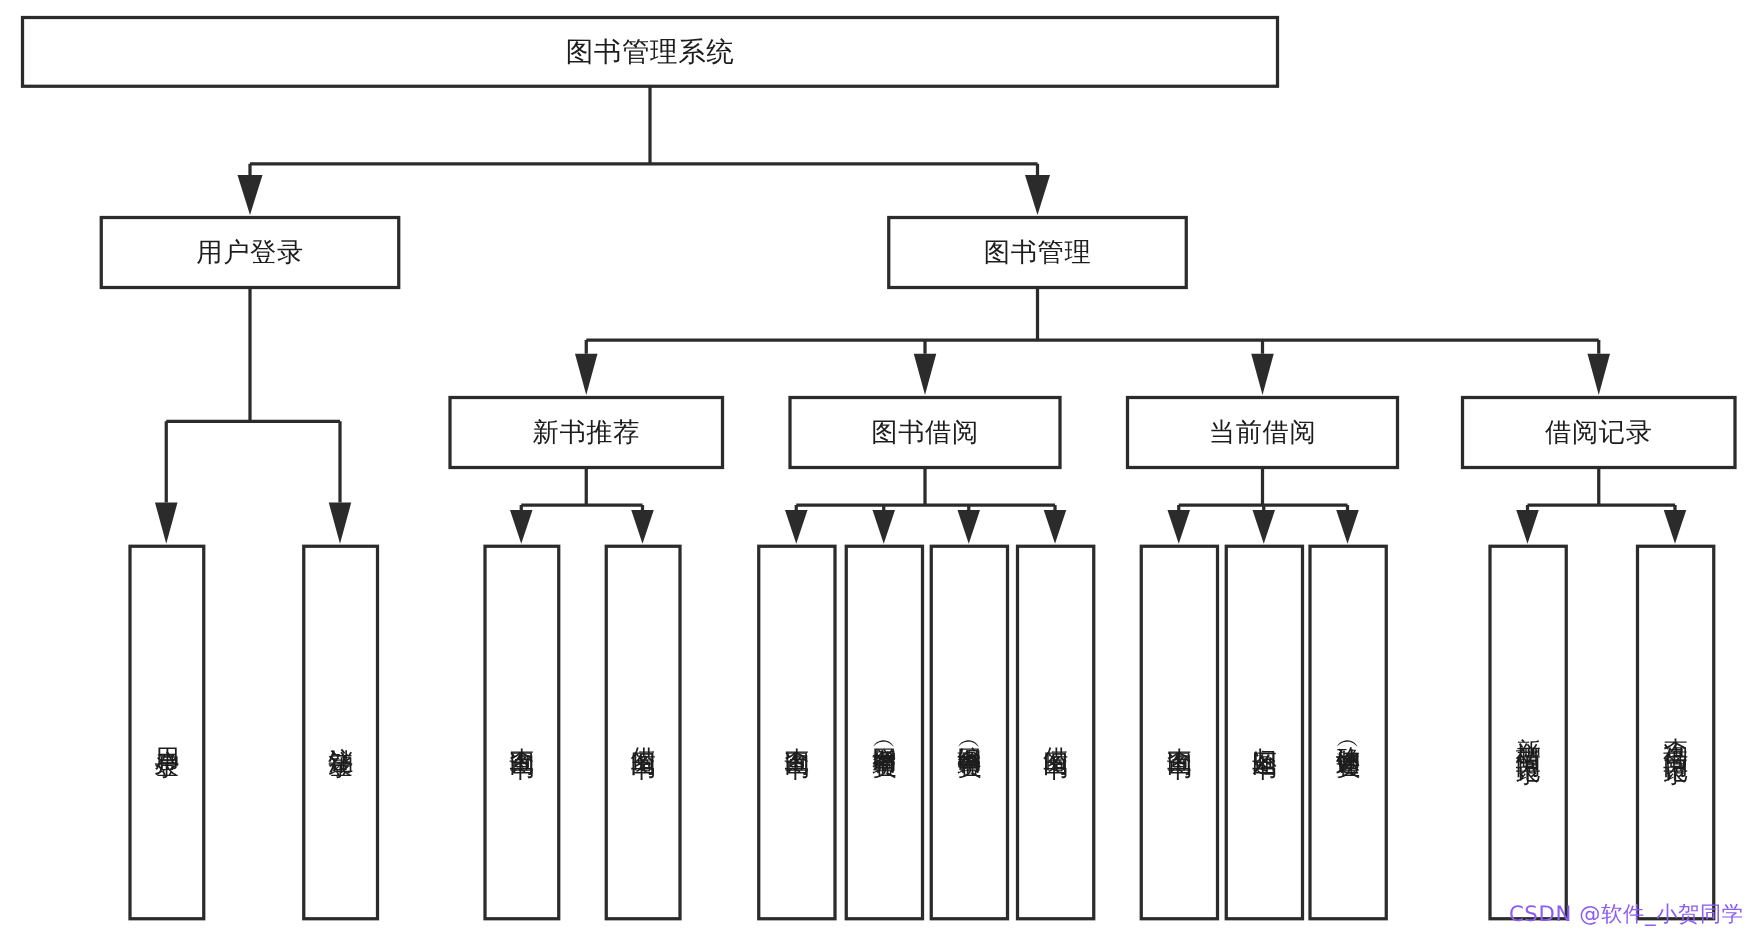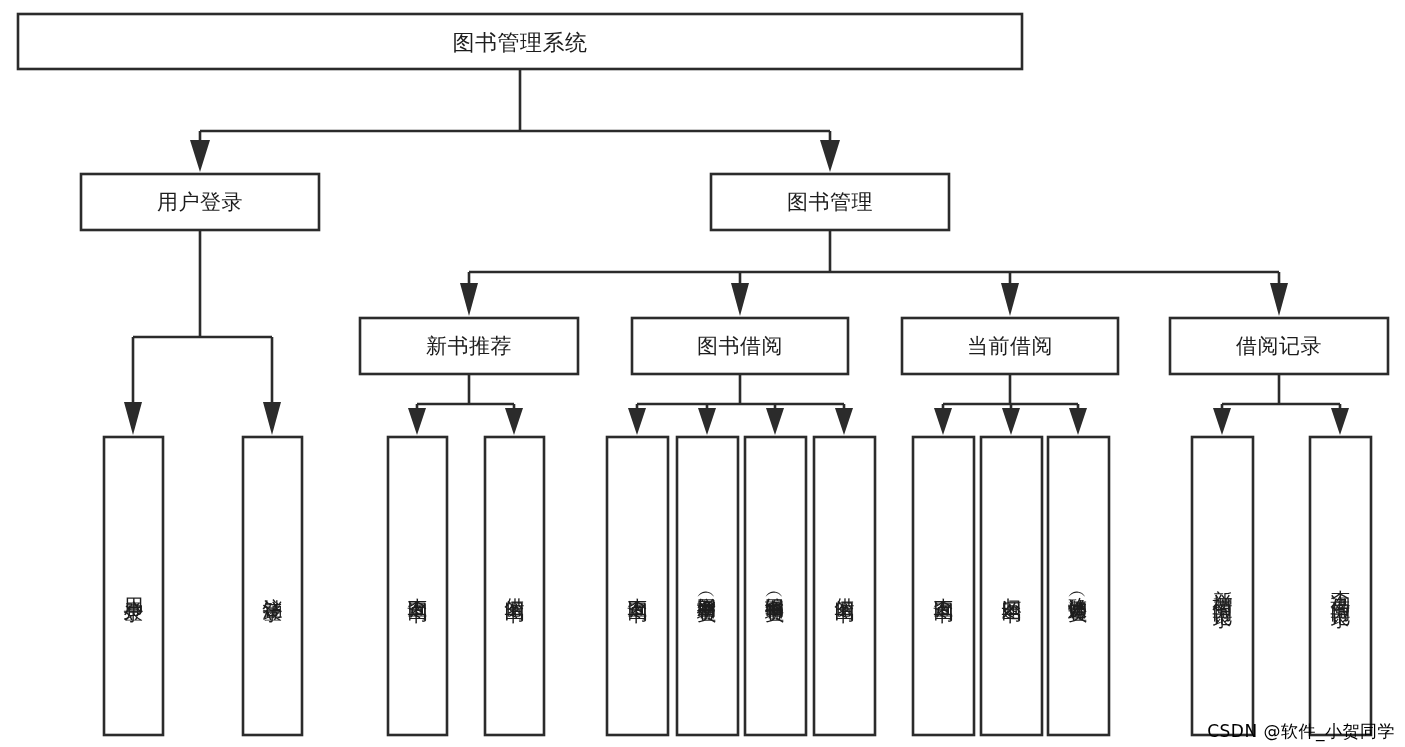--- a/index.html
+++ b/index.html
@@ -67,21 +67,21 @@
     letter-spacing: 2px;
     white-space: nowrap;
     pointer-events: none;
   }
   .watermark {
     position: absolute;
     right: 10px;
     bottom: 4px;
     font-family: "DejaVu Sans", "Liberation Sans", sans-serif;
     font-size: 17px;
-    color: #000000;
+    color: #8b5cf6;
     letter-spacing: 0.5px;
     white-space: nowrap;
   }
 </style>
 </head>
 <body>
 
 <div id="diagram-root">
 
   <svg id="flow" viewBox="0 0 1405 747">

